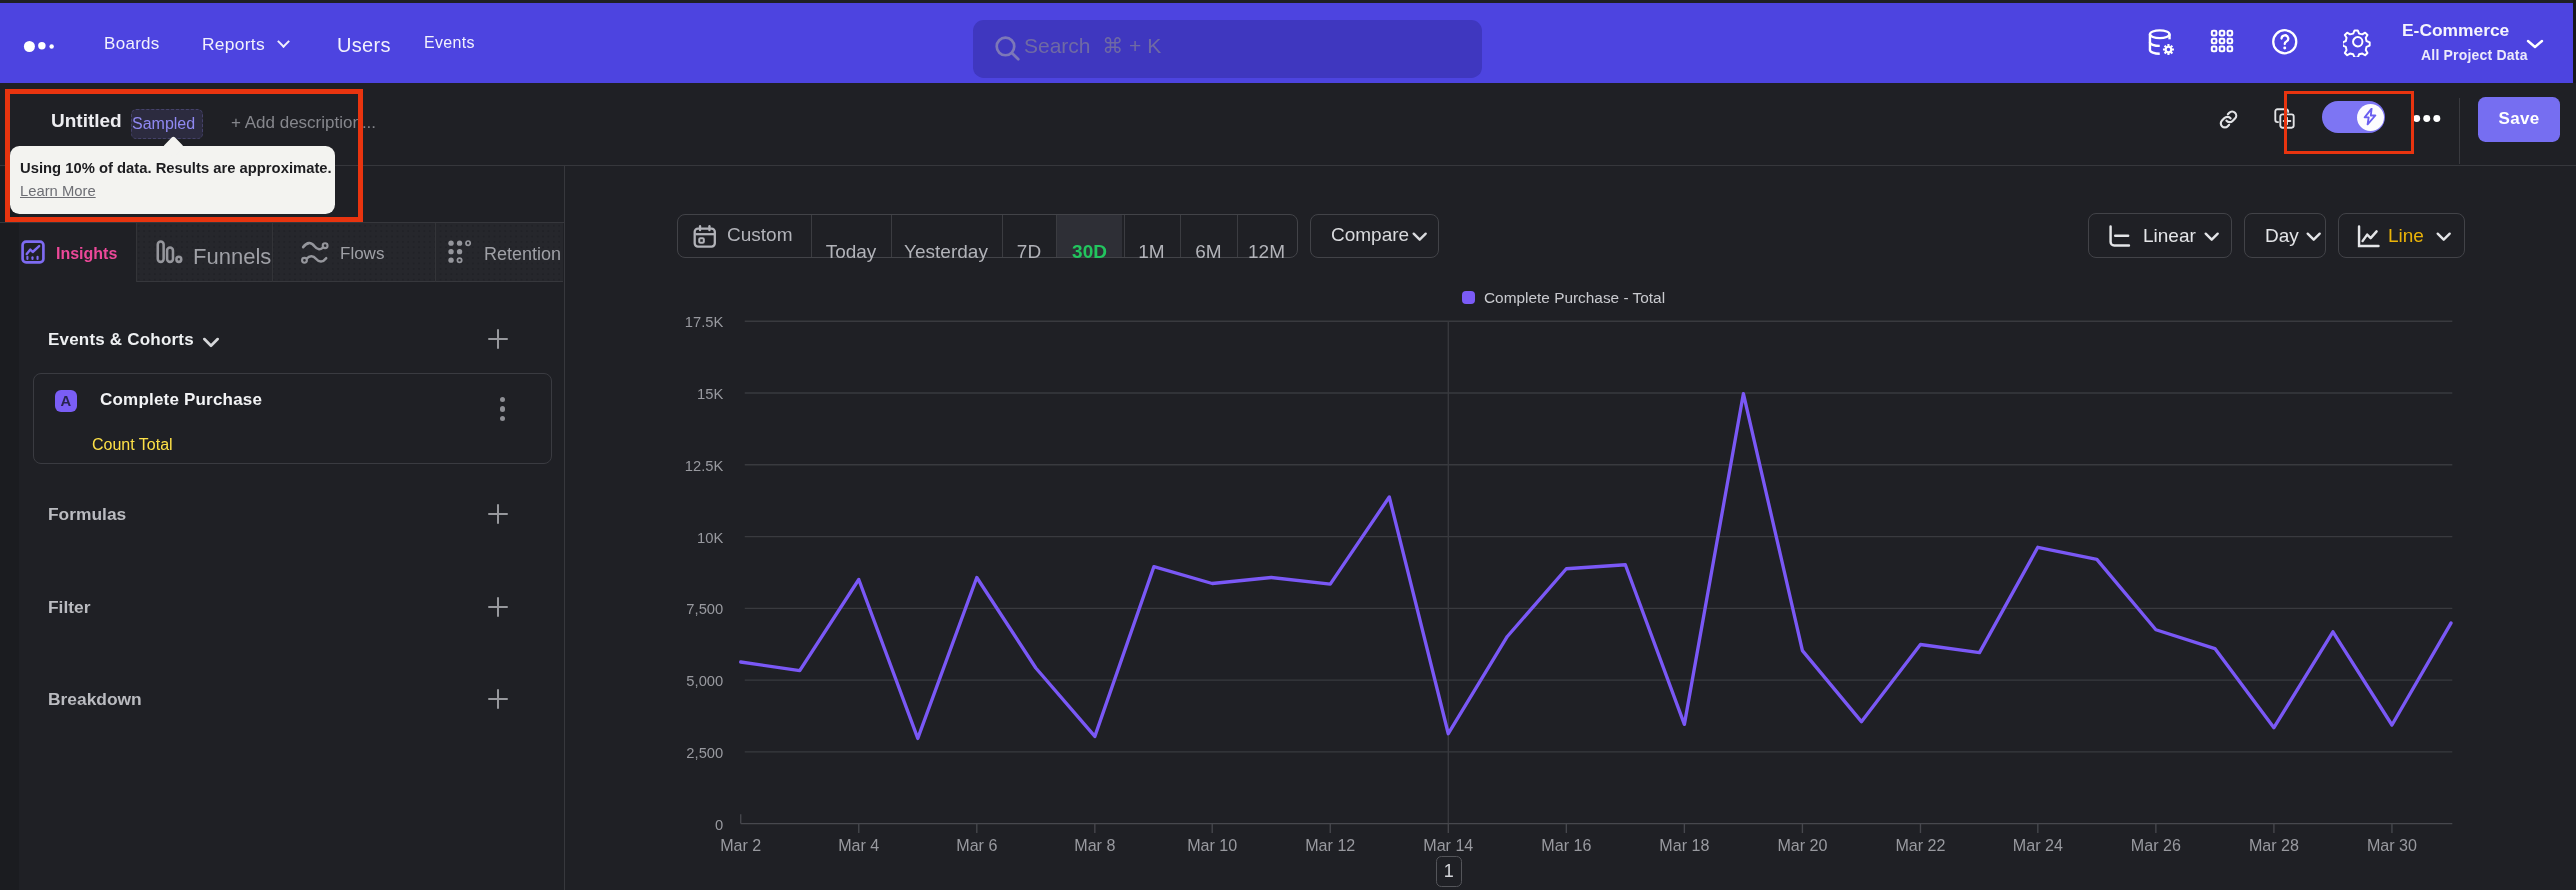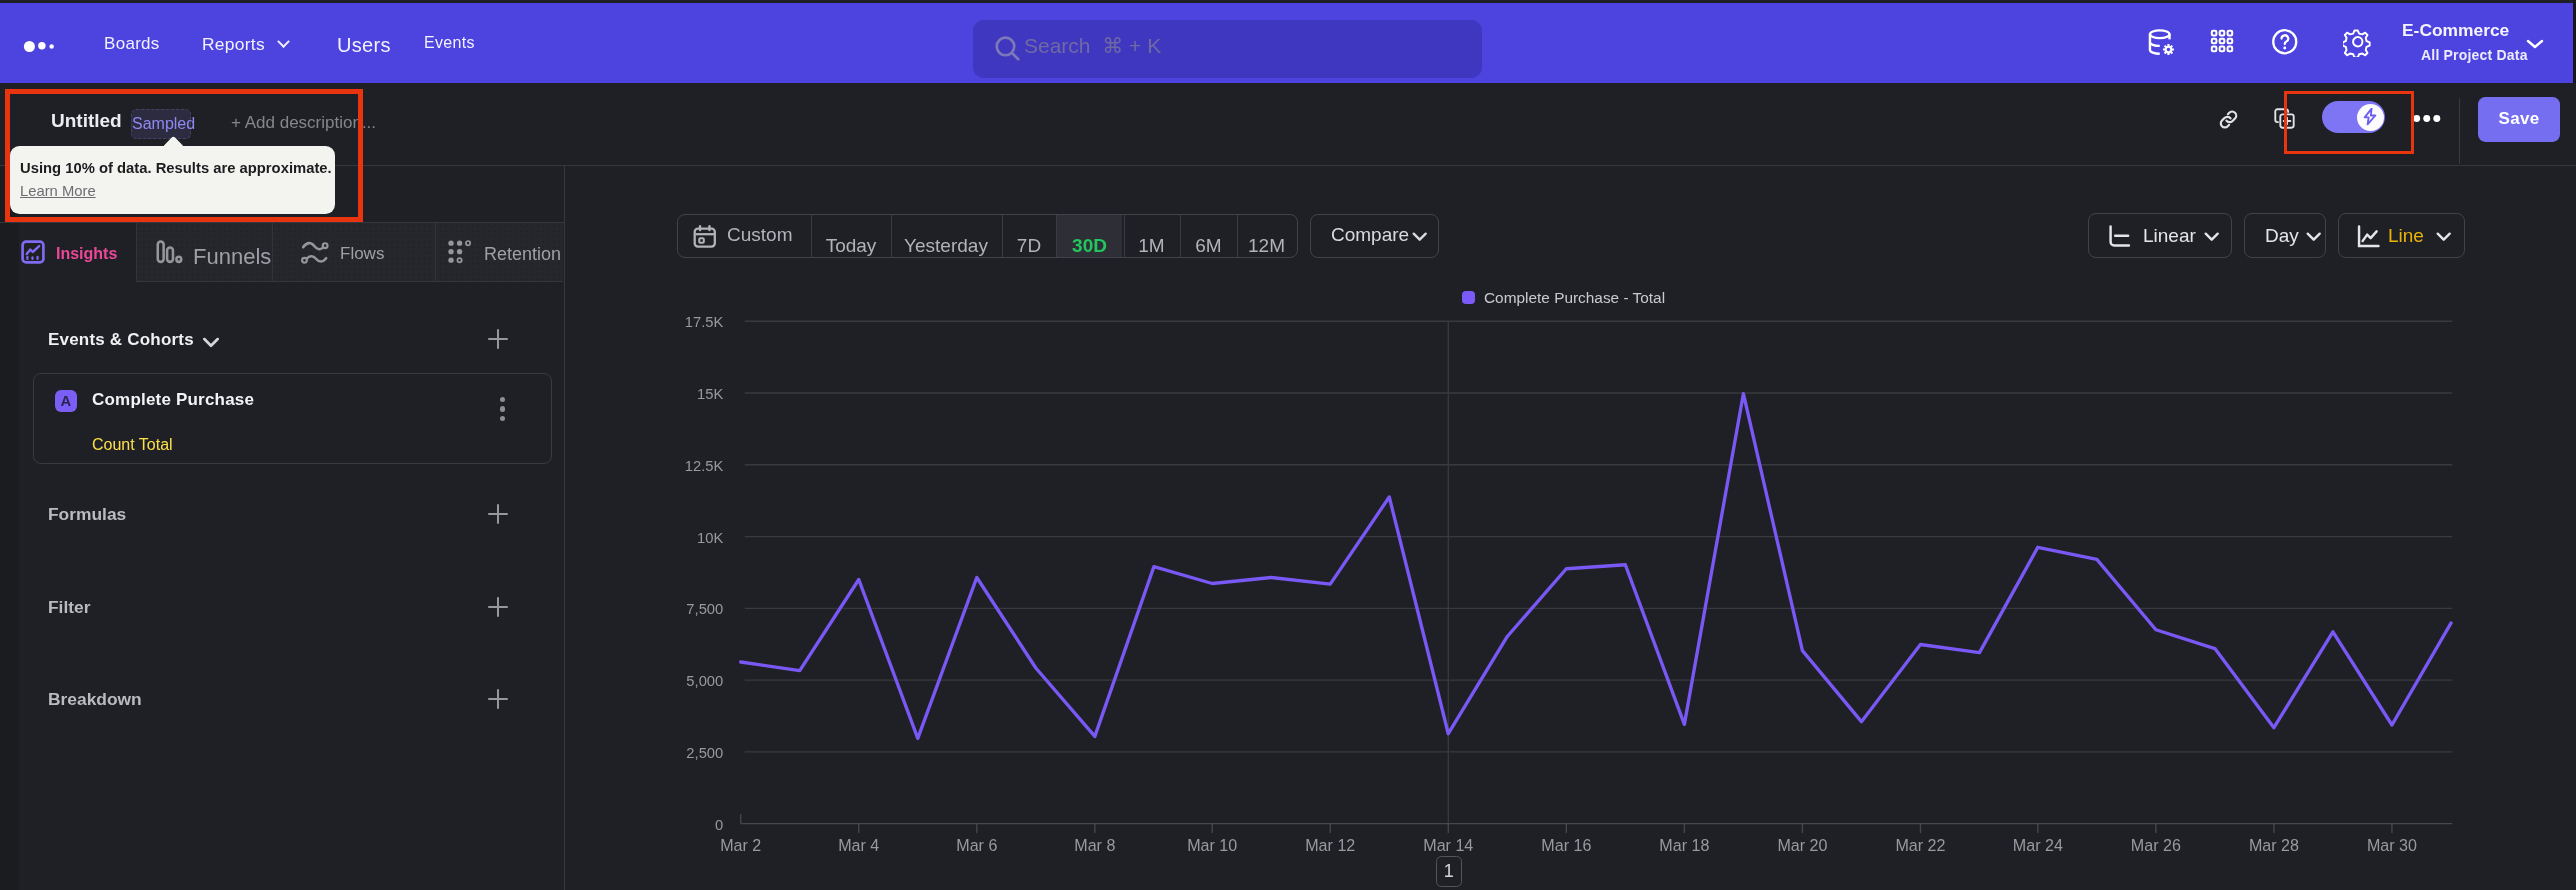--- a/index.html
+++ b/index.html
@@ -17,21 +17,21 @@
   .search-txt { position:absolute; left:51px; top:14.8px; font-size:21px; color:#6f6aa4; }
   .hdr-ico { position:absolute; top:27px; }
 
   
   .proj1 { position:absolute; left:2402px; top:20px; font-size:17.4px; font-weight:700; color:#f5f4fd; }
   .proj2 { position:absolute; left:2402px; top:47px; font-size:14px; font-weight:700; color:#eceafb; letter-spacing:0.2px;margin-left:19px; }
 
   
   .row2 { position:absolute; left:0; top:83px; width:2576px; height:83px; background:#1f2025; border-bottom:1.3px solid #36373c; }
   .title { position:absolute; left:51px; top:110px; font-size:19px; font-weight:700; color:#ededf1; }
-  .chip { position:absolute; left:131px; top:109px; width:60px; height:29.5px; border-radius:5.4px; background:#2c2b3f; border:1.3px dashed #45426a;  color:#9089f2; font-size:16px; text-align:center; line-height:27px; }
+  .chip { position:absolute; left:131px; top:109px; width:72px; height:29.5px; border-radius:5.4px; background:#2c2b3f; border:1.3px dashed #45426a;  color:#9089f2; font-size:16px; text-align:left; line-height:27px; }
   .adddesc { position:absolute; left:231px; top:113px; font-size:17px; color:#85868c; }
   .save { position:absolute; left:2478px; top:97px; width:82px; height:45px; border-radius:7.4px; background:#766ef1; color:#fff; font-size:17px; font-weight:700; text-align:center; line-height:44px; letter-spacing:0.3px; }
   .toggle { position:absolute; left:2322px; top:101px; width:63px; height:32px; border-radius:16px; background:#7d75f3; }
   .knob { position:absolute; left:35px; top:2.7px; width:27px; height:27px; border-radius:50%; background:#fcfcfe; }
   .sep2 { position:absolute; left:2459px; top:98px; width:1.3px; height:66px; background:#393a3f; }
 
   
   .red1 { position:absolute; left:4.7px; top:89px; width:358px; height:133px; border:5.4px solid #e8340f; z-index:60; }
   .red2 { position:absolute; left:2284px; top:91px; width:130px; height:63px; border:3.4px solid #e8340f; z-index:60; }
 
@@ -48,31 +48,31 @@
   .tabs-bg { position:absolute; left:136px; top:223px; width:427px; height:59px; background:#26272c; border-bottom:1.3px solid #36373c;
              background-image:radial-gradient(#212227 0.7px, transparent 0.7px); background-size:5.4px 5.4px; }
   .tabsep { position:absolute; top:223px; width:1.3px; height:59px; background:#333438; }
   .tablabel { position:absolute; top:244px; font-size:22px; color:#9fa0a6; }
   .ec-hdr { position:absolute; left:48px; top:330px; font-size:17px; font-weight:700; color:#eef0f2; letter-spacing:0.2px; }
   .plus { position:absolute; width:20px; height:20px; }
   .plus:before { content:""; position:absolute; left:0; top:8.7px; width:20px; height:2.7px; background:#97989d; border-radius:1.3px; }
   .plus:after { content:""; position:absolute; left:8.7px; top:0; width:2.7px; height:20px; background:#97989d; border-radius:1.3px; }
   .card { position:absolute; left:33px; top:373px; width:519px; height:91px; border:1.3px solid #3a3b41; border-radius:8px; }
   .badge { position:absolute; left:21px; top:16px; width:21.5px; height:21.5px; border-radius:6px; background:#7a5ef5; color:#272450; font-size:14.8px; font-weight:700; text-align:center; line-height:22px; }
-  .card-t { position:absolute; left:58px; top:16px; font-size:17px; font-weight:700; color:#f2f3f5; letter-spacing:0.2px; }
+  .card-t { position:absolute; left:66px; top:16px; font-size:17px; font-weight:700; color:#f2f3f5; letter-spacing:0.2px; }
   .card-s { position:absolute; left:58px; top:62px; font-size:16px; color:#fde047; }
   .kebab { position:absolute; left:466px; top:19px; }
   .kebab i { display:block; width:5.4px; height:5.4px; border-radius:50%; background:#8e8f95; margin:4px 0; }
   .section { position:absolute; left:48px; font-size:17.4px; font-weight:700; color:#babbc0; }
 
   
   .btn { position:absolute; top:214px; height:44px; border:1.3px solid #424348; border-radius:8px; }
   .seg { position:absolute; top:0; height:42px; font-size:19px; color:#b2b3b9; text-align:center; border-left:1.3px solid #3b3c41; }
   .seg.first { border-left:none; }
-  .seg span { display:inline-block; margin-top:20px;text-align:center; }
+  .seg span { display:inline-block; margin-top:26px;text-align:center; }
   .seg.active { background:#2e2f36; color:#22c55e; font-weight:700; }
   .btn-lbl { font-size:19px; color:#d9dadd; }
 
   .legend-sw { position:absolute; left:1462px; top:291px; width:13.4px; height:13.4px; border-radius:4px; background:#7b5bf7; }
   .legend-tx { position:absolute; left:1484px; top:289px; font-size:15.4px; color:#c9cacf; }
 
   .pager { position:absolute; left:1436px; top:856px; width:25.5px; height:31px; border:1.3px solid #54555a; border-radius:5.4px; color:#d5d6da; font-size:18px; text-align:center; line-height:29.5px; }
 </style>
 </head>
 <body>

